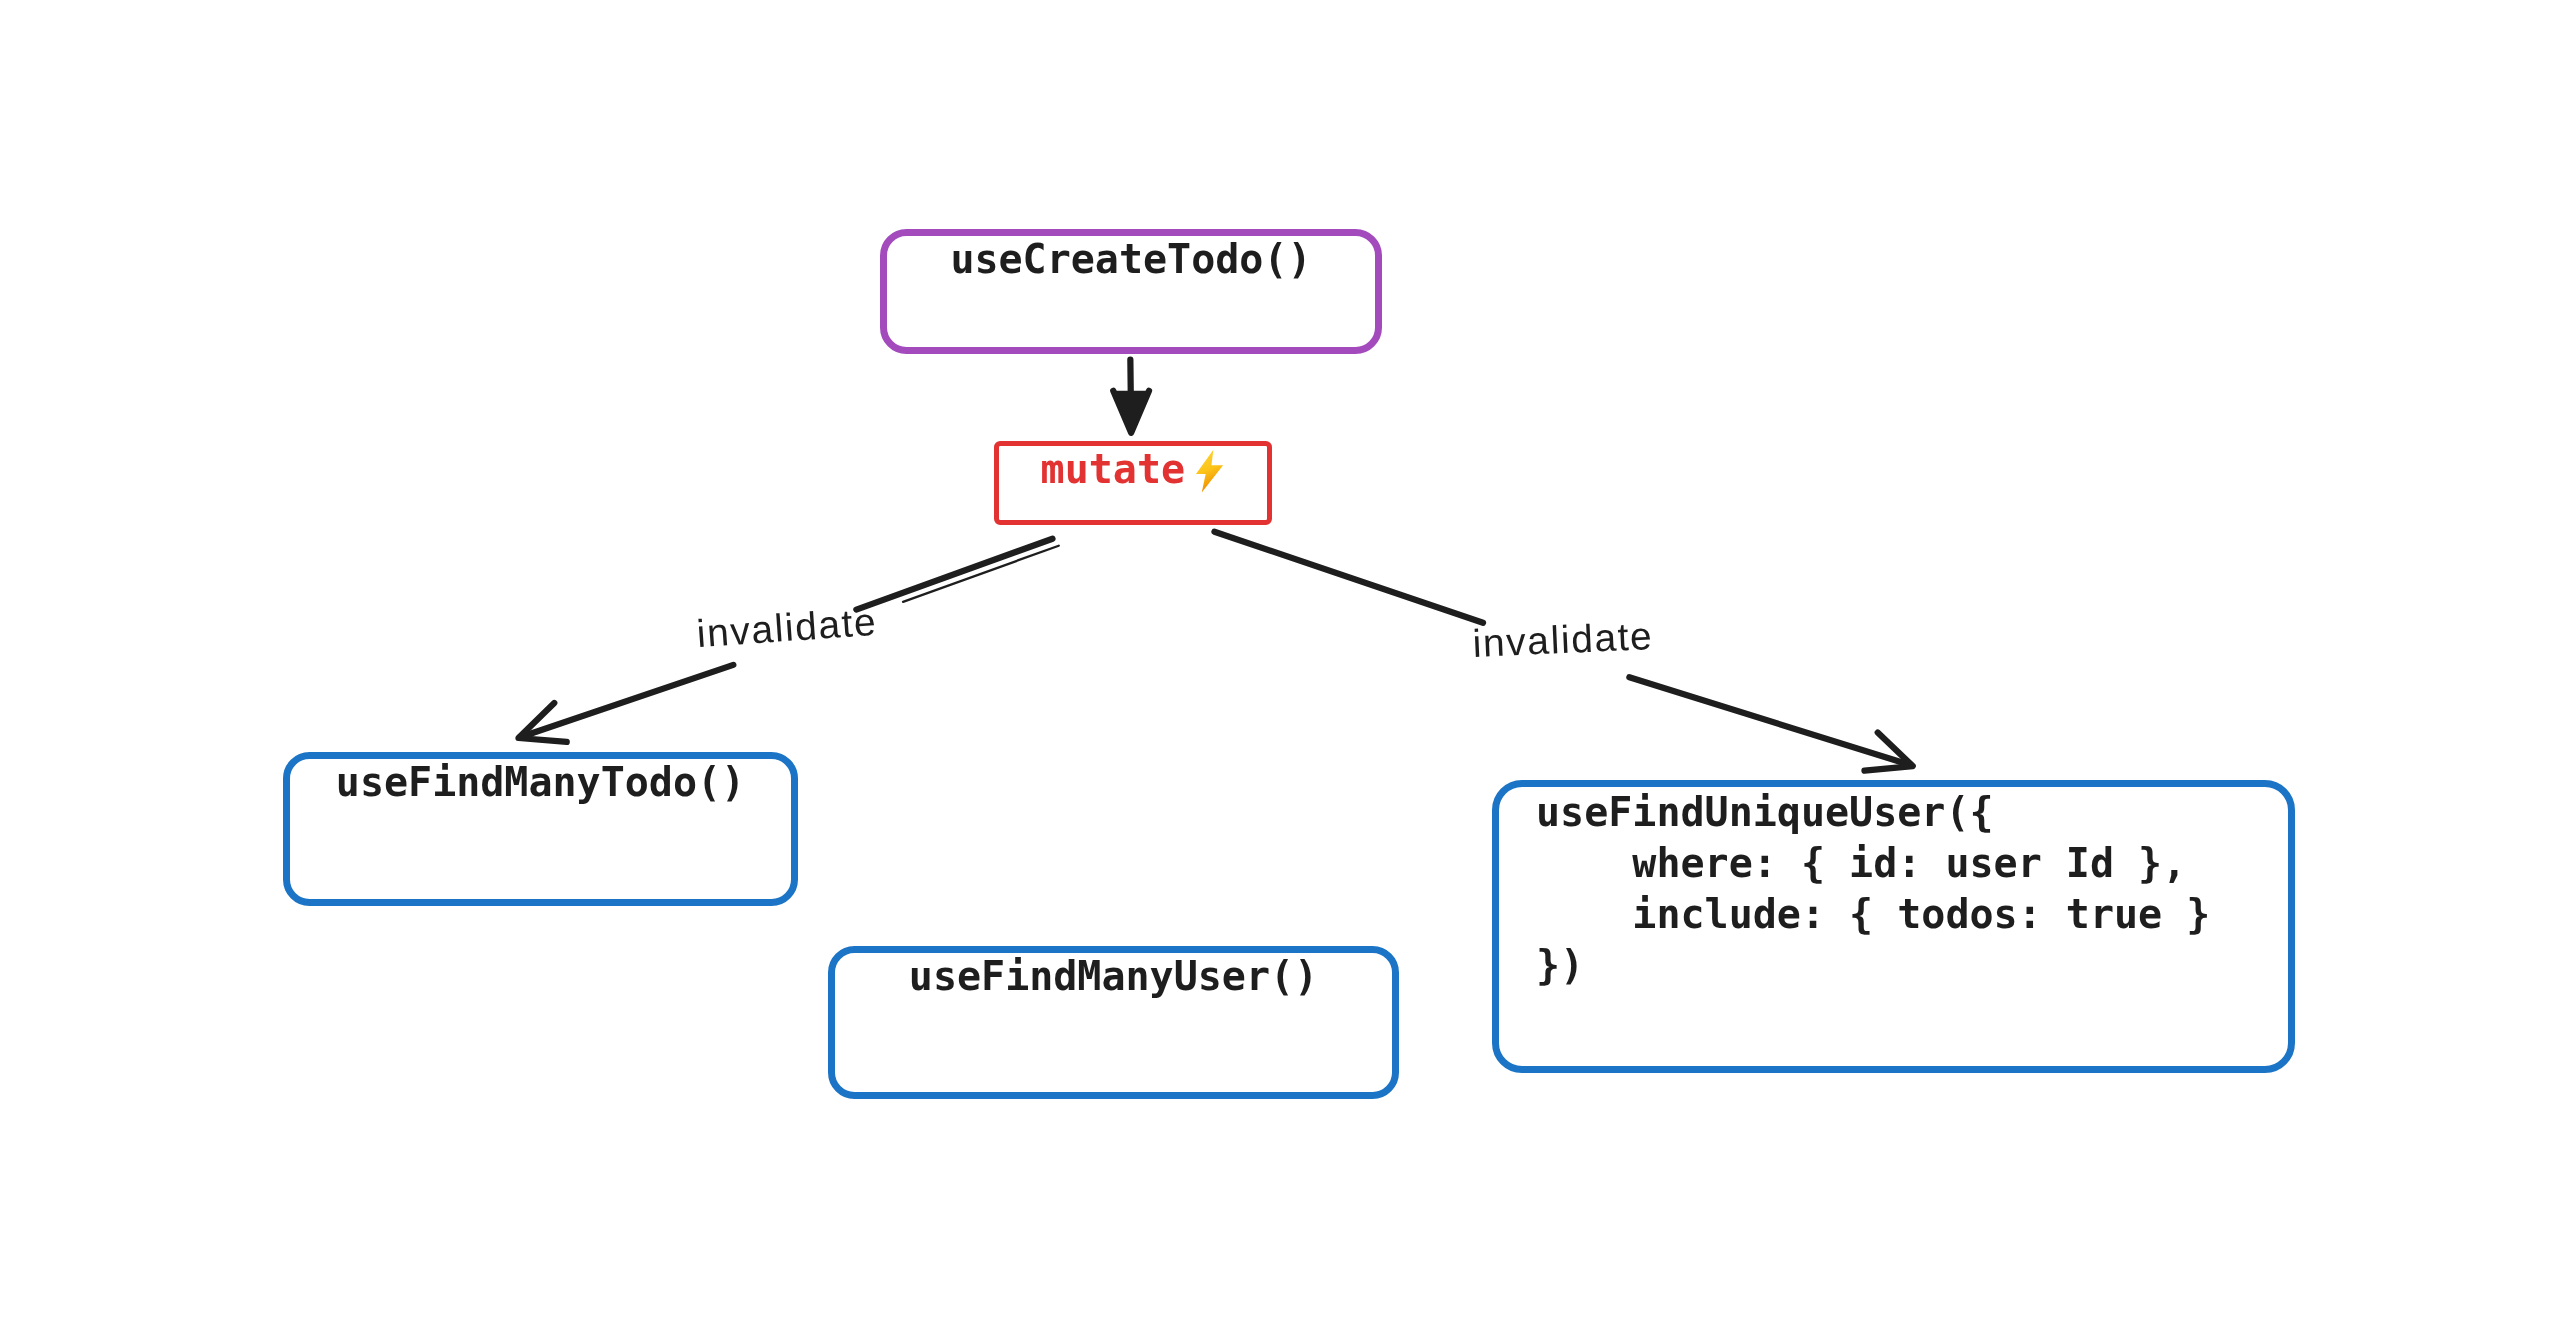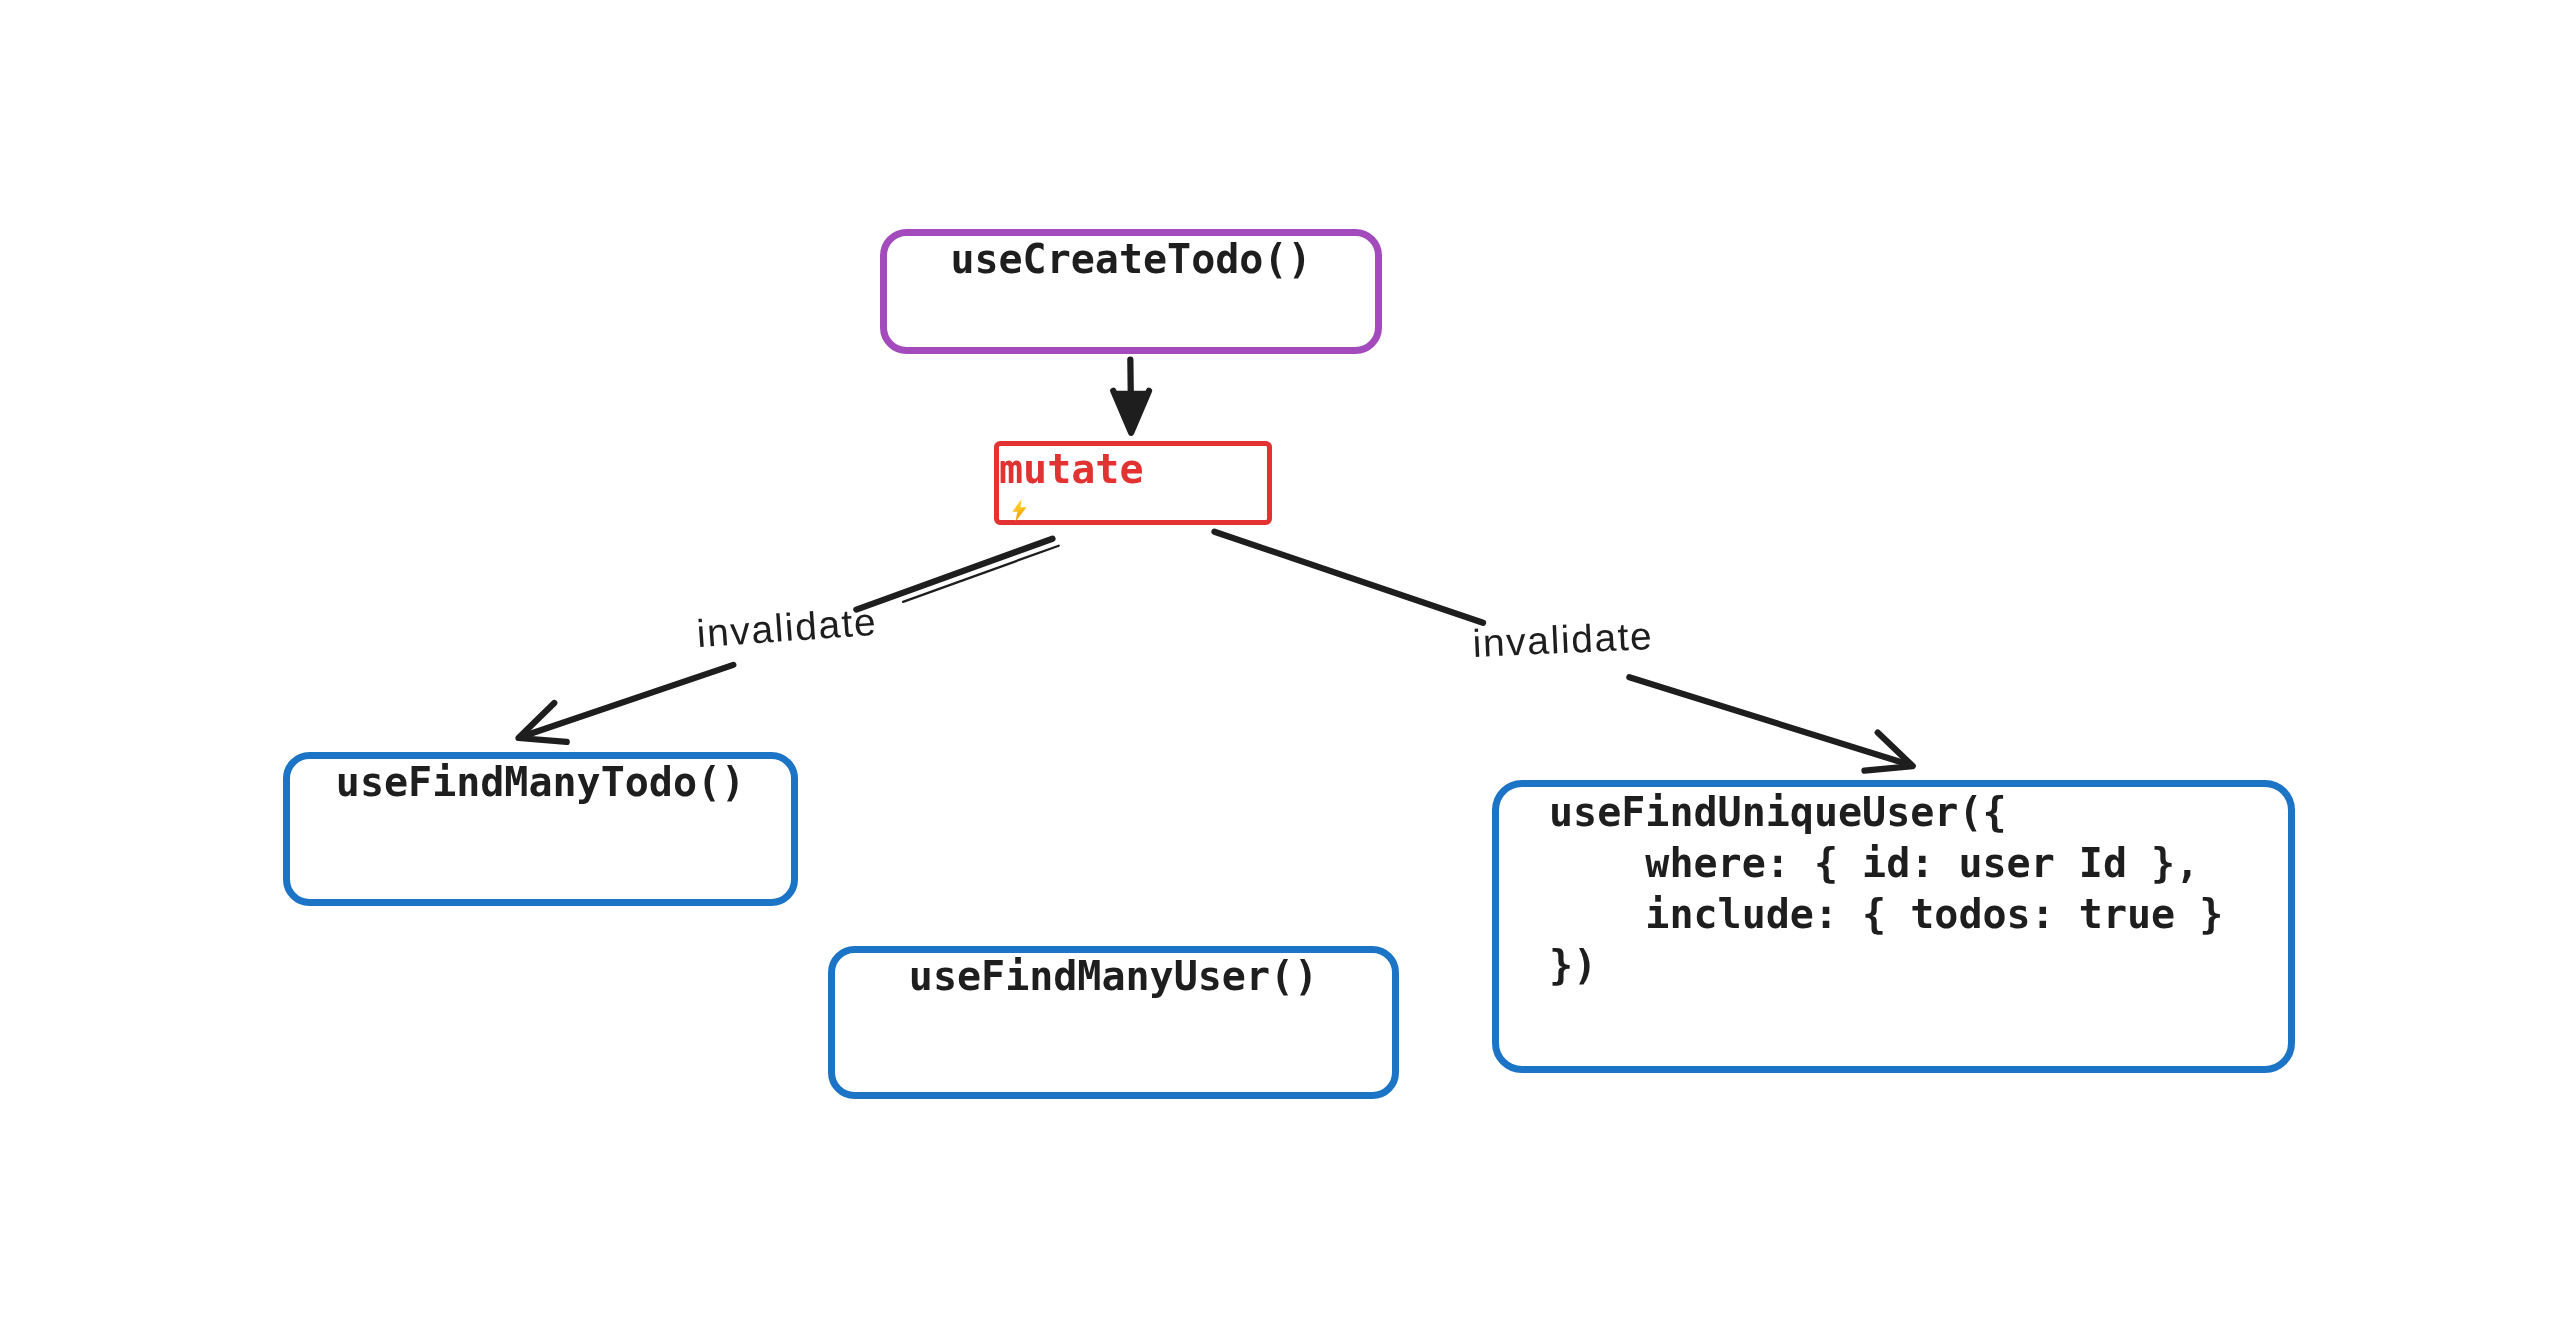--- a/index.html
+++ b/index.html
@@ -38,21 +38,20 @@
     border-radius: 26.5px;
     font-size: 40px;
   }
   .node-mutate {
     left: 994px; top: 441px; width: 278px; height: 84px;
     border: 5.4px solid #e23232;
     border-radius: 6.2px;
     font-size: 40px;
     color: #e23232;
     gap: 4.7px;
-    flex-direction: column;
   }
   .node-find-many-todo {
     left: 283px; top: 752px; width: 515px; height: 154px;
     border: 7px solid #1b74c5;
     border-radius: 26.5px;
     font-size: 40px;
   }
   .node-find-many-user {
     left: 828px; top: 946px; width: 571px; height: 153px;
     border: 7px solid #1b74c5;
@@ -62,21 +61,21 @@
   .node-find-unique-user {
     left: 1492px; top: 780px; width: 803px; height: 293px;
     border: 7px solid #1b74c5;
     border-radius: 30px;
     font-size: 40px;
     justify-content: flex-start;
   }
   .node-find-unique-user .code {
     white-space: pre;
     line-height: 51px;
-    margin-left: 50px;
+    margin-left: 37px;
     font-weight: bold;
   }
   .edge-label {
     position: absolute;
     color: #1e1e1e;
     font-family: "Liberation Sans", sans-serif;
     font-size: 39px;
     letter-spacing: 1.6px;
     text-align: center;
     width: 226px;

